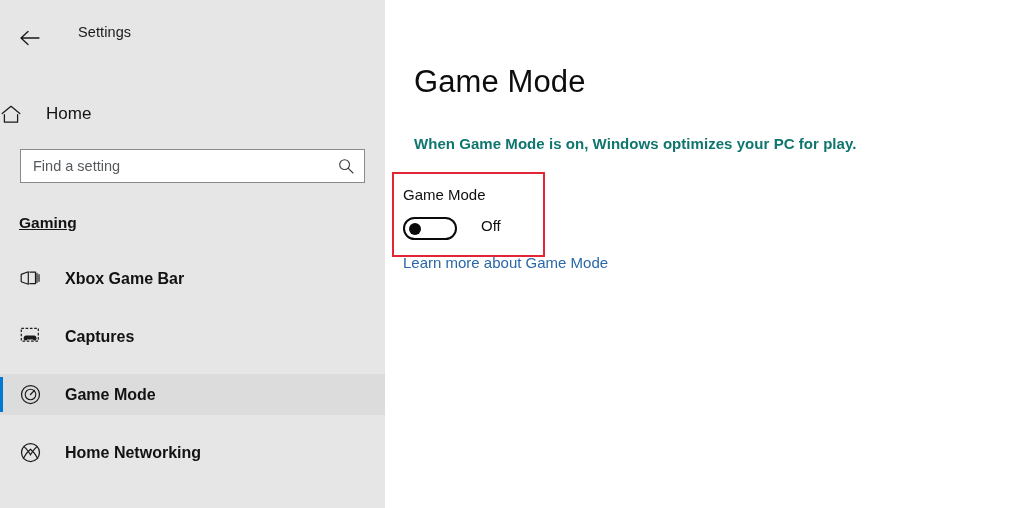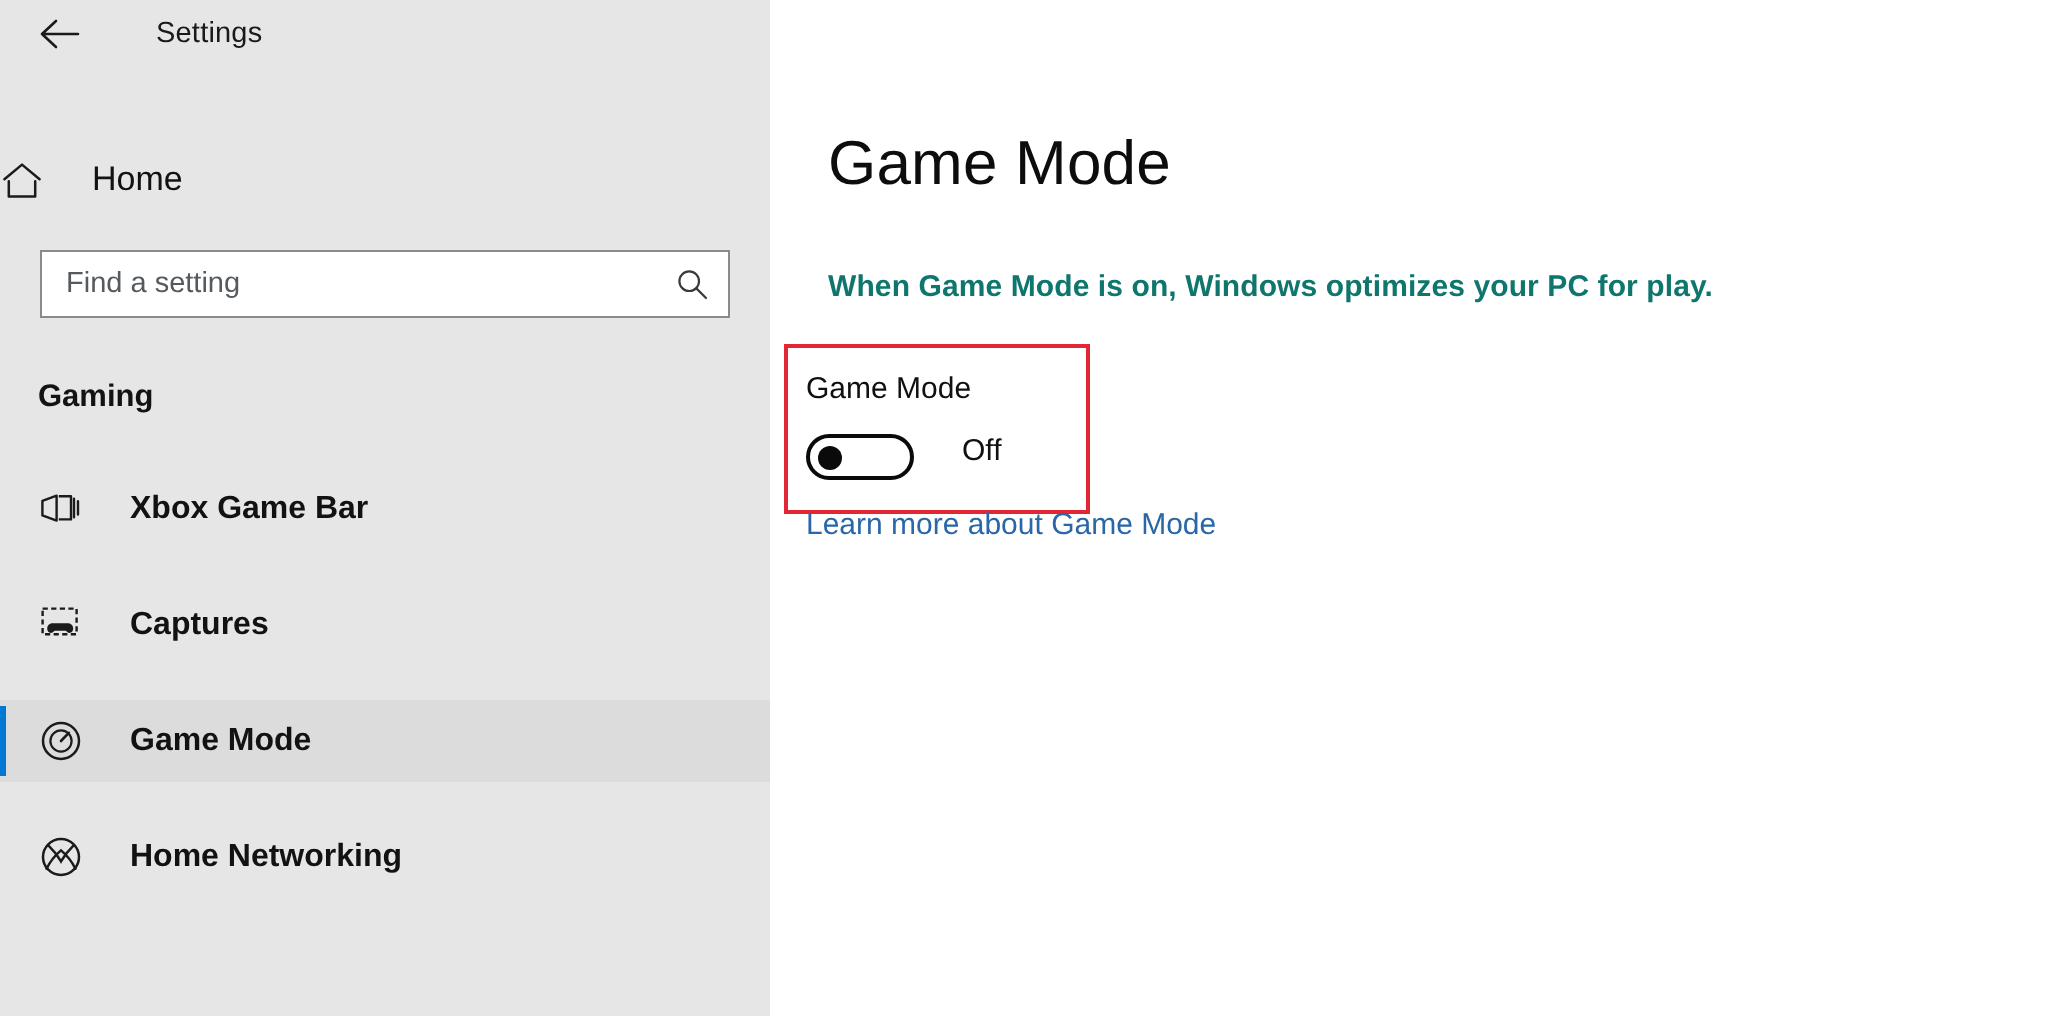--- a/index.html
+++ b/index.html
@@ -28,23 +28,24 @@
     height: 508px;
     background: #e6e6e6;
     position: relative;
     flex: 0 0 385px;
     box-sizing: border-box;
   }
 
   .titlebar {
     height: 34px;
     display: flex;
-    align-items: center;
+    align-items: flex-start;
     padding-left: 16px;
     box-sizing: border-box;
+    margin-top: 24px;
   }
   .back-btn {
     width: 28px;
     height: 28px;
     display: flex;
     align-items: center;
     justify-content: center;
     color: #1a1a1a;
   }
   .back-btn svg { display: block; }
@@ -114,20 +115,21 @@
     display: flex;
     align-items: center;
     justify-content: center;
   }
 
   .section-header {
     margin: 31px 0 0 19px;
     font-size: 15.5px;
     font-weight: bold;
     color: #131313;
+    text-decoration: underline;
   }
 
   .nav-list {
     margin-top: 26px;
     font-weight: bold;
   }
   .nav-item {
     position: relative;
     display: flex;
     align-items: center;

